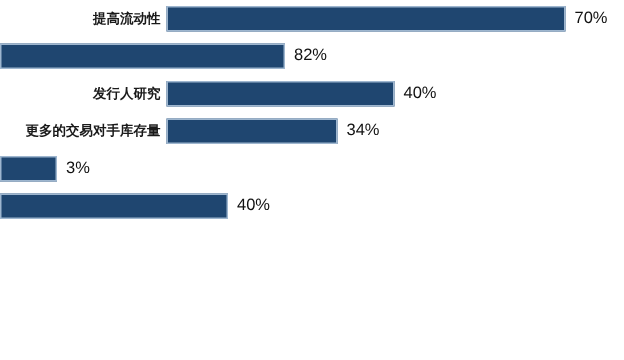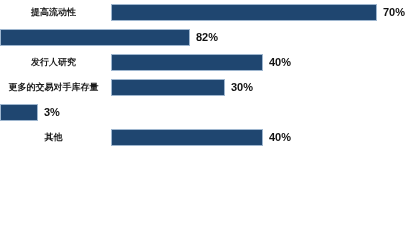--- a/index.html
+++ b/index.html
@@ -22,21 +22,21 @@
   .bar-row {
     position: relative;
     display: flex;
     align-items: center;
     height: 25px;
     width: 100%;
   }
   .cat-label {
     width: 111px;
     flex: 0 0 111px;
-    text-align: center;
+    text-align: right;
     padding-right: 4px;
     box-sizing: border-box;
     font-size: 9px;
     font-weight: bold;
     color: #1a1a1a;
     line-height: 11px;
     letter-spacing: 0px;
     white-space: nowrap;
     overflow: visible;
   }
@@ -49,21 +49,21 @@
   }
   .bar {
     height: 17px;
     background: #1F4670;
     border: 1px solid #9eb6cf;
     box-sizing: border-box;
     flex: 0 0 auto;
   }
   .value-label {
     font-size: 11px;
-    font-weight: bold;
+    font-weight: normal;
     color: #111111;
     margin-left: 6px;
     white-space: nowrap;
     flex: 0 0 auto;
     line-height: 11px;
   }
 </style>
 </head>
 <body style="background: rgb(255, 255, 255);">
 
@@ -89,32 +89,31 @@
     <div class="bar-area">
       <div class="bar" style="width: 152px; background: rgb(31, 70, 112); border-color: rgb(158, 182, 207);"></div>
       <div class="value-label">40%</div>
     </div>
   </div>
 
   <div class="bar-row">
     <div class="cat-label">更多的交易对手库存量</div>
     <div class="bar-area">
       <div class="bar" style="width: 114px; background: rgb(31, 70, 112); border-color: rgb(158, 182, 207);"></div>
-      <div class="value-label">30%</div>
+      <div class="value-label">34%</div>
     </div>
   </div>
 
   <div class="bar-row">
     <div class="bar-area">
       <div class="bar" style="width: 38px; background: rgb(31, 70, 112); border-color: rgb(158, 182, 207);"></div>
       <div class="value-label">3%</div>
     </div>
   </div>
 
   <div class="bar-row">
-    <div class="cat-label">其他</div>
     <div class="bar-area">
       <div class="bar" style="width: 152px; background: rgb(31, 70, 112); border-color: rgb(158, 182, 207);"></div>
       <div class="value-label">40%</div>
     </div>
   </div>
 
 </div>
 
 </body></html>

